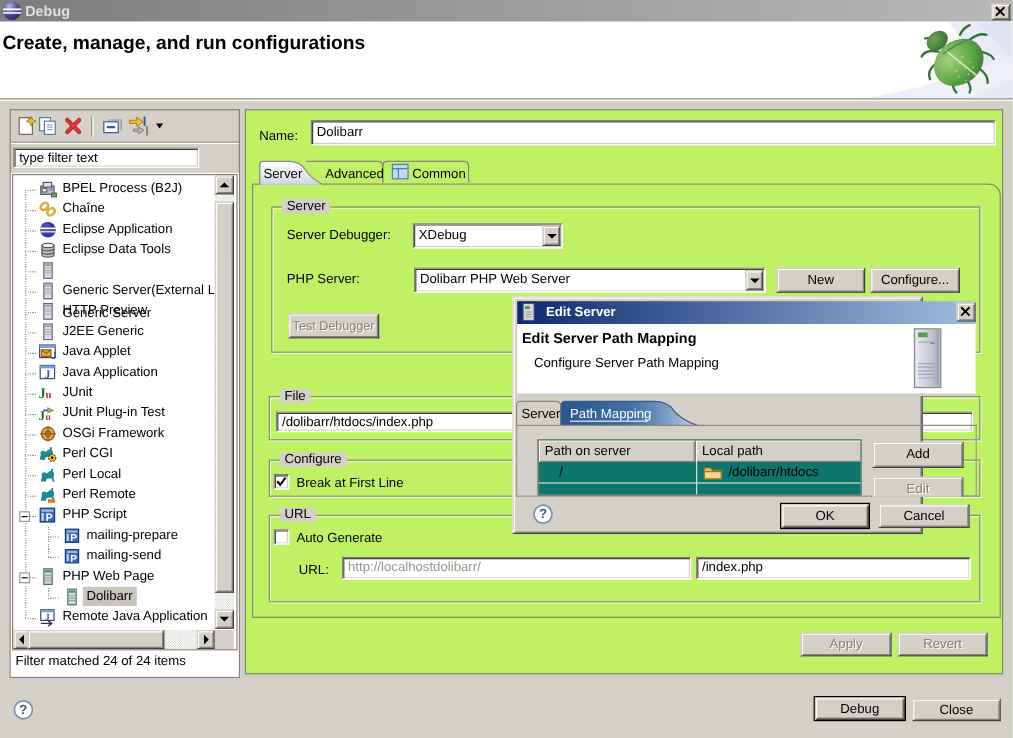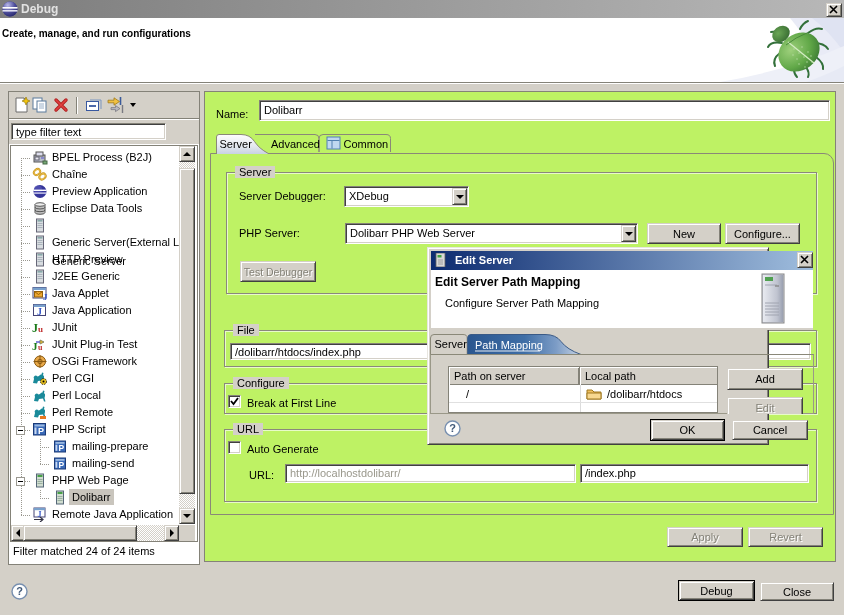--- a/index.html
+++ b/index.html
@@ -160,21 +160,21 @@
       </svg>
     </div>
 
   <div class="abs" style="left:0;top:18px;width:844px;height:64px;background:#fff;overflow:hidden;">
     <svg width="844" height="64" style="position:absolute;left:0;top:0">
       <path d="M790 0 L844 0 L844 64 L826 64 Q812 26 790 0 Z" fill="#e9ebf6"></path>
       <path d="M812 0 L844 0 L844 34 Q828 12 812 0 Z" fill="#dfe3f2"></path>
       <path d="M720 64 L844 64 L844 28 Q790 52 720 64 Z" fill="#eef0f8"></path>
       <path d="M806 64 L844 64 L844 48 Q824 58 806 64 Z" fill="#e7eaf5"></path>
     </svg>
-    <div class="abs" style="left:2px;top:10px;font-size:10px;font-weight:bold;color:#000;">Create, manage, and run configurations</div>
+    <div class="abs" style="left:2px;top:10px;font-size:16px;font-weight:bold;color:#000;">Create, manage, and run configurations</div>
 
     <svg class="abs" style="left:766px;top:1px;" width="64" height="60" viewBox="0 0 64 60">
       <defs>
         <radialGradient id="bug" cx="0.38" cy="0.32" r="0.85">
             <stop offset="0" stop-color="#9ed07c"></stop>
             <stop offset="0.55" stop-color="#61a848"></stop>
             <stop offset="1" stop-color="#2f6b2d"></stop>
           </radialGradient>
         <radialGradient id="bughead" cx="0.4" cy="0.35" r="0.9">
             <stop offset="0" stop-color="#6aa655"></stop>
@@ -268,21 +268,21 @@
       <div class="abs treetxt" style="left:41px;top:5px;">BPEL Process (B2J)</div>
       <div class="abs doth" style="left:10px;top:29px;width:10px;"></div>
       <svg class="abs" style="left:21px;top:21px" width="16" height="15">
           <use href="#sym-chain"></use>
         </svg>
       <div class="abs treetxt" style="left:41px;top:22px;">Chaîne</div>
       <div class="abs doth" style="left:10px;top:46px;width:10px;"></div>
       <svg class="abs" style="left:21px;top:38px" width="16" height="15">
           <use href="#sym-eclipse"></use>
         </svg>
-      <div class="abs treetxt" style="left:41px;top:39px;">Preview Application</div>
+      <div class="abs treetxt" style="left:41px;top:39px;">Eclipse Application</div>
       <div class="abs doth" style="left:10px;top:63px;width:10px;"></div>
       <svg class="abs" style="left:21px;top:55px" width="16" height="15">
           <use href="#sym-db"></use>
         </svg>
       <div class="abs treetxt" style="left:41px;top:56px;">Eclipse Data Tools</div>
       <div class="abs doth" style="left:10px;top:80px;width:10px;"></div>
       <svg class="abs" style="left:21px;top:72px" width="16" height="15">
           <use href="#sym-server"></use>
         </svg>
       <div class="abs treetxt" style="left:41px;top:73px;margin-top:36px;">Generic Server</div>
@@ -518,21 +518,21 @@
         </defs>
       <path d="M1.5 22 V6 Q1.5 2.5 5 2.5 H34 Q38.2 2.5 38.2 6 V22" fill="none" stroke="#8a8878"></path>
       <path d="M38.7 23 V6 Q38.7 2.5 42 2.5 H116 Q127 2.5 132 9.5 Q138 17.5 152 22.5 L152 23 Z" fill="url(#seltab)"></path>
       <path d="M38.7 23 V6 Q38.7 2.5 42 2.5 H116 Q127 2.5 132 9.5 Q138 17.5 152 22.5" fill="none" stroke="#3a5a86"></path>
       <text x="5.5" y="16" font-size="11" font-family="Liberation Sans,sans-serif">Server</text>
       <text x="46" y="16.5" font-size="11" fill="#fff" font-family="Liberation Sans,sans-serif">Path Mapping</text>
       <rect x="46" y="18.5" width="65" height="1" fill="#e8eef6"></rect>
     </svg>
     <div class="abs" style="left:2px;top:106px;width:384px;height:60px;border:1px solid #9a9888;border-top:1px solid #8a8878;overflow:hidden;"></div>
 
-    <div class="abs" style="left:20px;top:118px;width:270px;height:47px;background:#ffffff;border:1px solid #848278;overflow:hidden;">
+    <div class="abs" style="left:20px;top:118px;width:270px;height:47px;background:#0f766e;border:1px solid #848278;overflow:hidden;">
       <div class="abs" style="left:0;top:0;width:131px;height:18px;background:#d4d0c8;border-right:1px solid #848278;box-shadow: inset 1px 1px 0 #fff, inset -1px -1px 0 #848278;padding:3px 0 0 5px;">Path on server</div>
       <div class="abs" style="left:131px;top:0;width:139px;height:18px;background:#d4d0c8;box-shadow: inset 1px 1px 0 #fff, inset -1px -1px 0 #848278;padding:3px 0 0 5px;">Local path</div>
       <div class="abs" style="left:131px;top:18px;width:1px;height:29px;background:#dcdcdc;"></div>
       <div class="abs" style="left:0;top:18px;width:270px;height:18px;border-bottom:1px solid #e0e0e0;">
         <span class="abs" style="left:17px;top:3px;">/</span>
         <svg class="abs" style="left:137px;top:2px" width="16" height="13">
             <path d="M1 3 h5 l2 2 h7 v7 h-14 z" fill="#f0c060" stroke="#a07820"></path>
             <path d="M1 6 h14 v6 h-14 z" fill="#f8d890" stroke="#a07820"></path>
           </svg>
         <span class="abs" style="left:158px;top:3px;">/dolibarr/htdocs</span>

